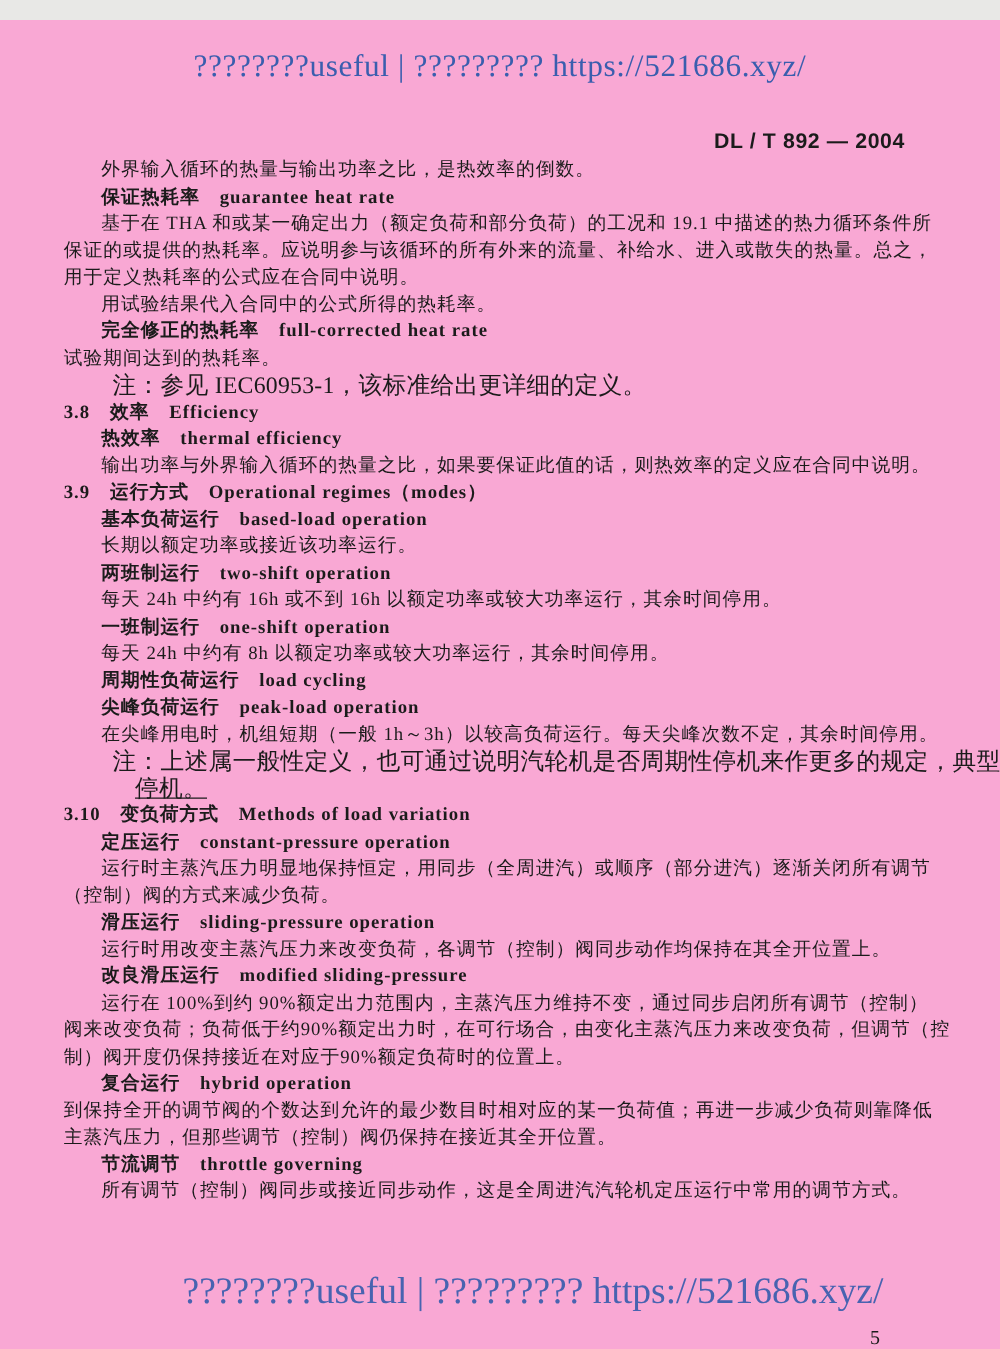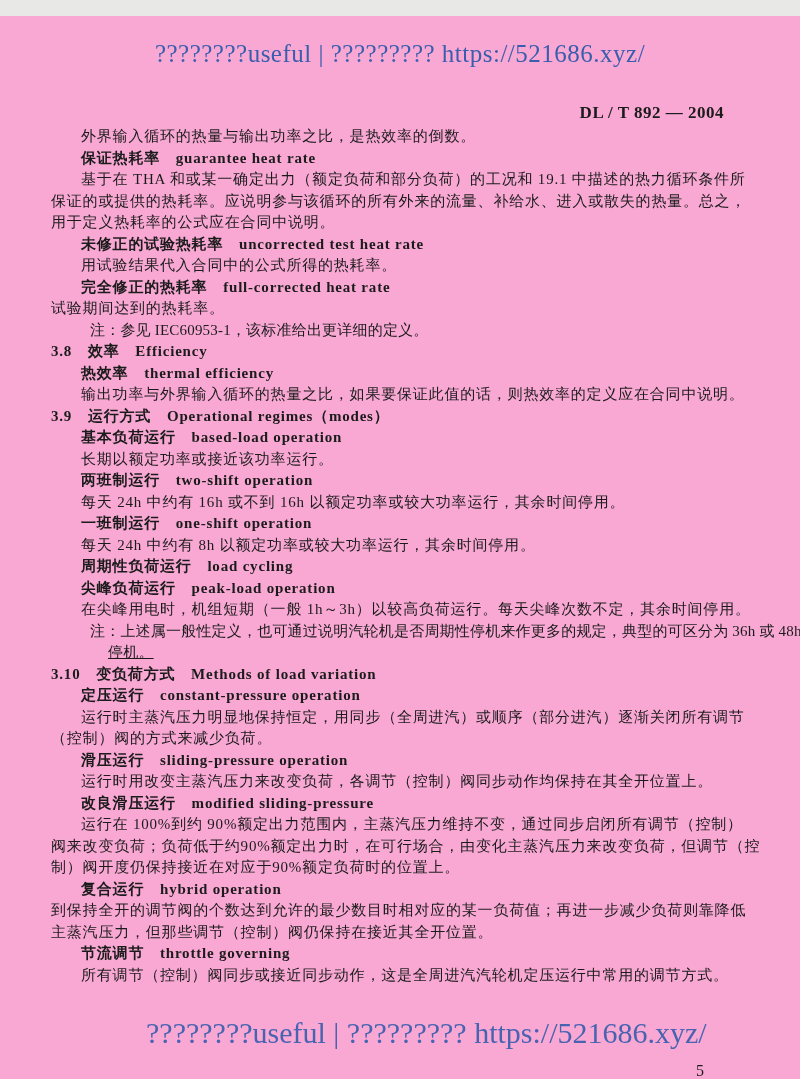--- a/index.html
+++ b/index.html
@@ -36,39 +36,39 @@
     opacity: 0.92;
     z-index: 5;
   }
   .doc-code {
     position: absolute;
     top: 87px;
     right: 76px;
     font-size: 17px;
     font-weight: bold;
     letter-spacing: 0.5px;
-    font-family: Liberation Serif, serif;
+    font-family: Liberation Sans, sans-serif;
   }
   .content {
     position: absolute;
     top: 110px;
     left: 51px;
     width: 710px;
     font-size: 15px;
     letter-spacing: 0.8px;
   }
   .line {
     line-height: 21.5px;
     height: 21.5px;
     white-space: nowrap;
   }
   .ind { text-indent: 30px; }
   .term { font-weight: bold; }
   .sec { font-weight: bold; }
-  .note { font-size: 15px; letter-spacing: 0.2px; }
+  .note { font-size: 19px; letter-spacing: 0.2px; }
   .ind-note { text-indent: 39px; }
   .ind-note2 { text-indent: 57px; text-decoration: underline; }
   .page-number {
     position: absolute;
     top: 1046px;
     left: 696px;
     font-size: 16px;
     font-family: "Liberation Serif", serif;
   }
 </style>
@@ -80,21 +80,20 @@
   <div class="wm wm-top" style="color: rgb(58, 94, 174);">????????useful | ????????? https://521686.xyz/</div>
 
   <div class="doc-code">DL / T 892 — 2004</div>
 
   <div class="content">
       <div class="line ind">外界输入循环的热量与输出功率之比，是热效率的倒数。</div>
       <div class="line term ind">保证热耗率　guarantee heat rate</div>
       <div class="line ind">基于在 THA 和或某一确定出力（额定负荷和部分负荷）的工况和 19.1 中描述的热力循环条件所</div>
       <div class="line">保证的或提供的热耗率。应说明参与该循环的所有外来的流量、补给水、进入或散失的热量。总之，</div>
       <div class="line">用于定义热耗率的公式应在合同中说明。</div>
-      <div class="line term ind">未修正的试验热耗率　uncorrected test heat rate</div>
       <div class="line ind">用试验结果代入合同中的公式所得的热耗率。</div>
       <div class="line term ind">完全修正的热耗率　full-corrected heat rate</div>
       <div class="line">试验期间达到的热耗率。</div>
       <div class="line note ind-note">注：参见 IEC60953-1，该标准给出更详细的定义。</div>
       <div class="line sec">3.8　效率　Efficiency</div>
       <div class="line term ind">热效率　thermal efficiency</div>
       <div class="line ind">输出功率与外界输入循环的热量之比，如果要保证此值的话，则热效率的定义应在合同中说明。</div>
       <div class="line sec">3.9　运行方式　Operational regimes（modes）</div>
       <div class="line term ind">基本负荷运行　based-load operation</div>
       <div class="line ind">长期以额定功率或接近该功率运行。</div>

